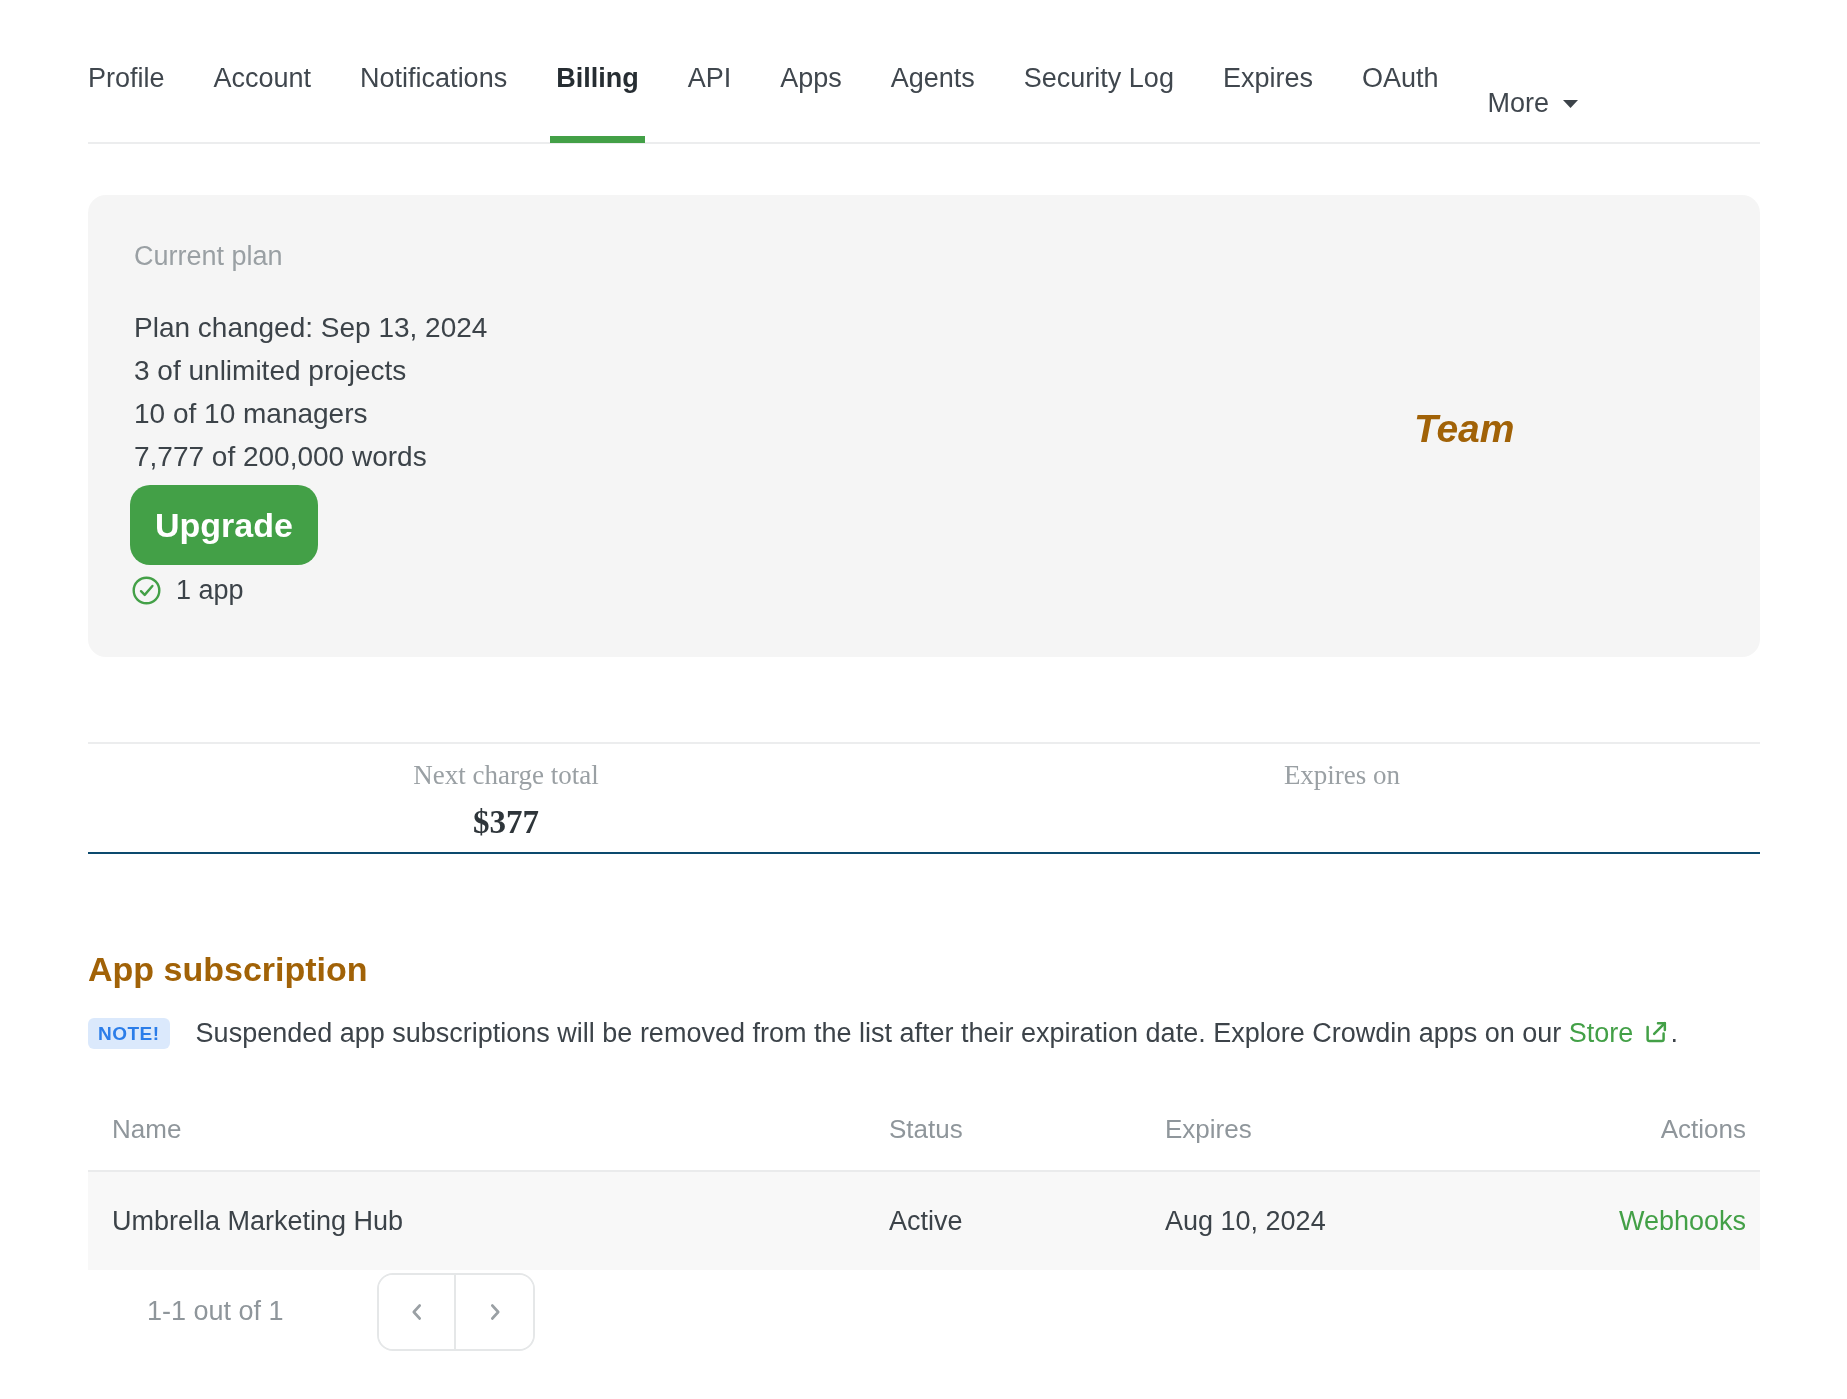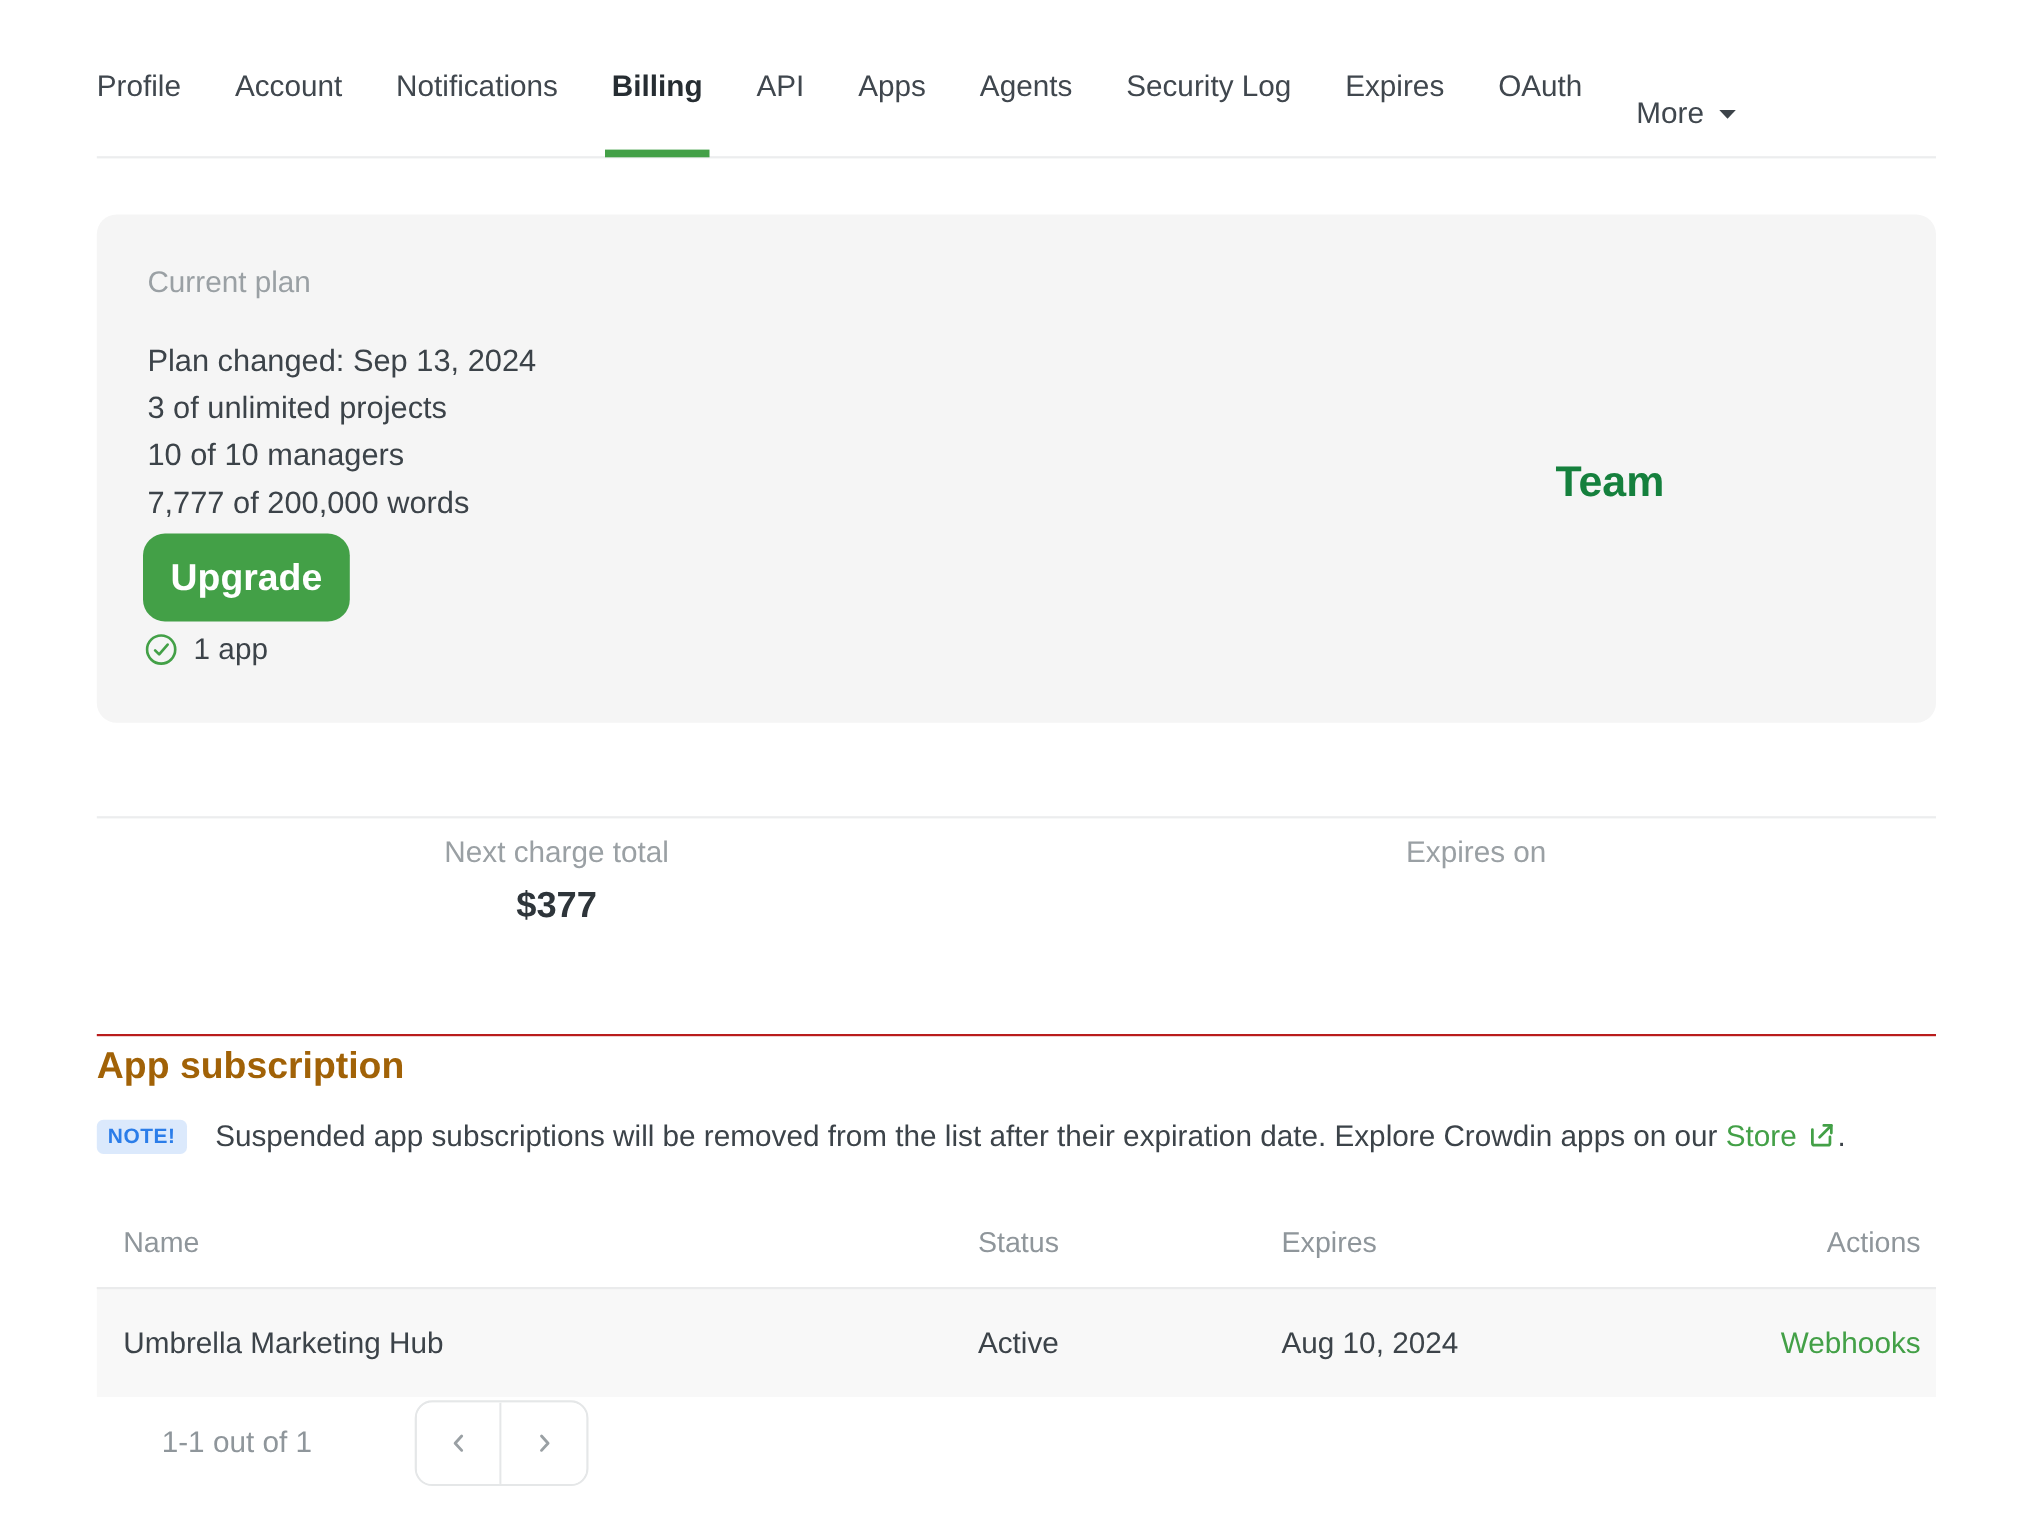--- a/index.html
+++ b/index.html
@@ -23,26 +23,26 @@
   .plan-label { position:absolute; left:46px; top:46px; font-size:27px; color:#9aa0a4; }
   .plan-lines { position:absolute; left:46px; top:111px; font-size:28px;
     line-height:43px; color:#3c4349; }
   .upgrade-btn { position:absolute; left:42px; top:290px; width:188px; height:80px;
     background:#43a047; border:none; border-radius:20px; color:#ffffff;
     font-size:34px; font-weight:bold; font-family:"Liberation Sans", sans-serif;
     cursor:pointer; }
   .apps-line { position:absolute; left:44px; top:380px; display:flex;
     align-items:center; gap:15px; font-size:27px; color:#3c4349; }
   .apps-line svg { display:block; }
-  .plan-name { position:absolute; left:1326px; top:222px; font-size:39px;
-    font-weight:bold; color:#15803d; }
+  .plan-name { position:absolute; left:1326px; top:212px; font-size:39px;
+    font-weight:bold; color:#a16207;font-style:italic; }
 
   
-  .summary { position:absolute; left:88px; top:742px; width:1672px; height:200px;
-    border-top:2px solid #ecedee; border-bottom:2px solid #b91c1c; display:flex; }
+  .summary { position:absolute; left:88px; top:742px; width:1672px; height:112px;
+    border-top:2px solid #ecedee; border-bottom:2px solid #0c4a6e; display:flex;font-family:Liberation Serif, serif; }
   .summary .col { flex:1; text-align:center; padding-top:16px; }
   .sum-label { font-size:27px; line-height:30px; color:#9aa0a4; }
   .sum-value { font-size:33px; font-weight:bold; color:#2e353a; margin-top:14px; }
 
   
   .section-heading { position:absolute; left:88px; top:948px; font-size:34px;
     line-height:42px; font-weight:bold; color:#a16207; }
   .note-line { position:absolute; left:88px; top:1018px; width:1700px;
     display:flex; align-items:center; font-size:27px; color:#3c4349; }
   .note-badge { background:#dbe9fc; color:#2b7de9; font-size:19px; font-weight:bold;

